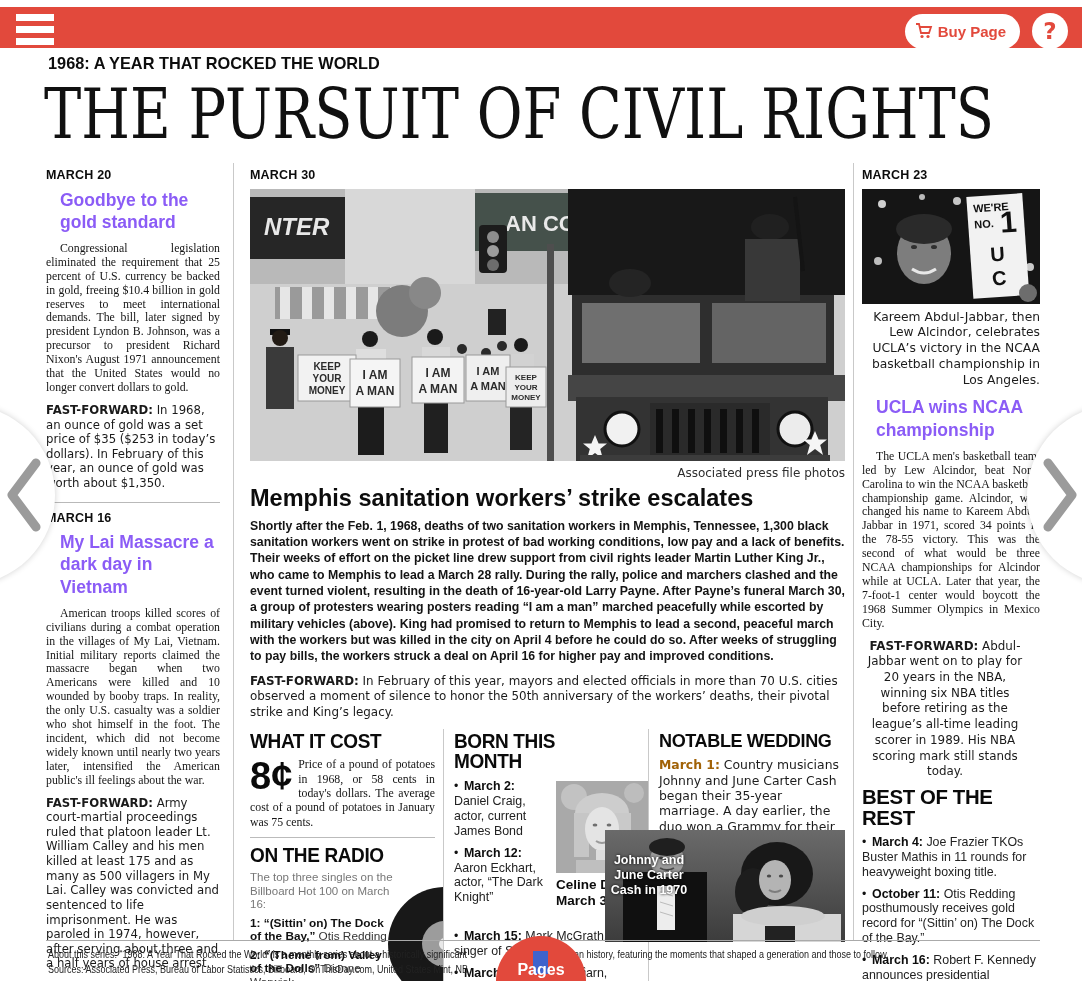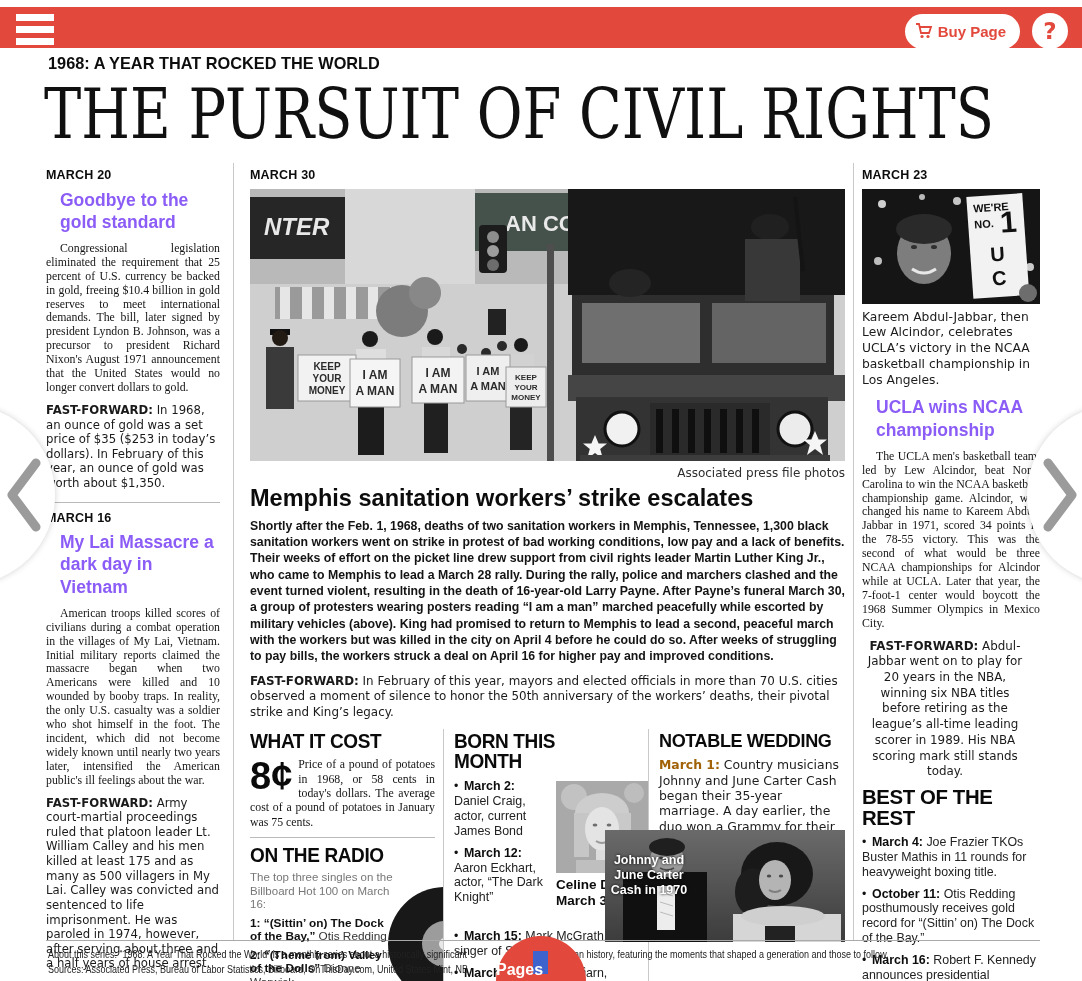--- a/index.html
+++ b/index.html
@@ -53,37 +53,37 @@
   .bullet{display:inline-block;width:10px;color:#111;}
   .born-split{position:relative;height:150px;margin-top:8px;}
   .born-narrow{width:96px;}
   .celine{position:absolute;right:0;top:2px;}
   .celine-cap{position:absolute;right:0;top:98px;width:92px;font:700 13.5px/1.15 "Liberation Sans",sans-serif;color:#0c0c0c;}
   .wed-body{font:400 12.4px/1.24 "DejaVu Sans",sans-serif;color:#1c1c1c;margin:0;}
   .wed-body b{color:#a16207;}
   .johnny{position:absolute;left:355px;top:667px;width:240px;height:112px;}
   .johnny-cap{position:absolute;left:360px;top:690px;width:78px;font:700 12.5px/1.2 "Liberation Sans",sans-serif;color:#fff;text-align:center;text-shadow:0 0 3px #000;}
   
-  .caption{font:400 12.3px/1.3 "DejaVu Sans",sans-serif;color:#1c1c1c;margin:6px 0 2px 0;}
+  .caption{font:400 12.3px/1.3 "DejaVu Sans",sans-serif;color:#1c1c1c;margin:6px 0 2px 0;text-align:right;}
   .ff-right{font:400 11.9px/1.32 "DejaVu Sans",sans-serif;color:#1a1a1a;margin:8px 12px 0 0;text-align:center;}
   .bor-head{font:800 21px/21px "Liberation Sans",sans-serif;color:#0a0a0a;letter-spacing:-.4px;transform:scaleX(.97);transform-origin:left;margin:6px 0 7px 0;}
   
   .footline{position:absolute;left:46px;top:892px;width:994px;height:1px;background:#aaa;}
   .foot{position:absolute;left:48px;top:899px;width:1090px;font:400 10px/1.5 "Liberation Sans",sans-serif;color:#222;transform:scaleX(.9);transform-origin:left;}
   .foot .gap{display:inline-block;width:88px;}
   
   .navcircle{position:absolute;top:405px;width:180px;height:180px;border-radius:50%;background:#fff;box-shadow:0 0 6px rgba(0,0,0,.18);border:0;padding:0;cursor:pointer;}
   .nav-left{left:-125px;}
   .nav-right{left:1027px;}
   .chev{position:absolute;top:455px;}
   .chev-l{left:4px;}
   .chev-r{left:1040px;}
   .pagesbtn{position:absolute;left:496px;top:936px;width:90px;height:90px;border-radius:50%;background:#e2493c;border:0;padding:0;cursor:pointer;}
   .pagesbtn .sq{position:absolute;left:37px;top:15px;width:15px;height:23px;background:#3f63cc;}
-  .pagesbtn .txt{position:absolute;left:0;top:26px;width:90px;text-align:left;font:700 16px/1 "Liberation Sans",sans-serif;color:#fff;}
+  .pagesbtn .txt{position:absolute;left:0;top:26px;width:90px;text-align:center;font:700 16px/1 "Liberation Sans",sans-serif;color:#fff;}
 </style>
 </head>
 <body>
 
 <div class="stage">
 
   <header class="topbar">
     <button class="hamburger">
         <span></span>
         <span></span>

